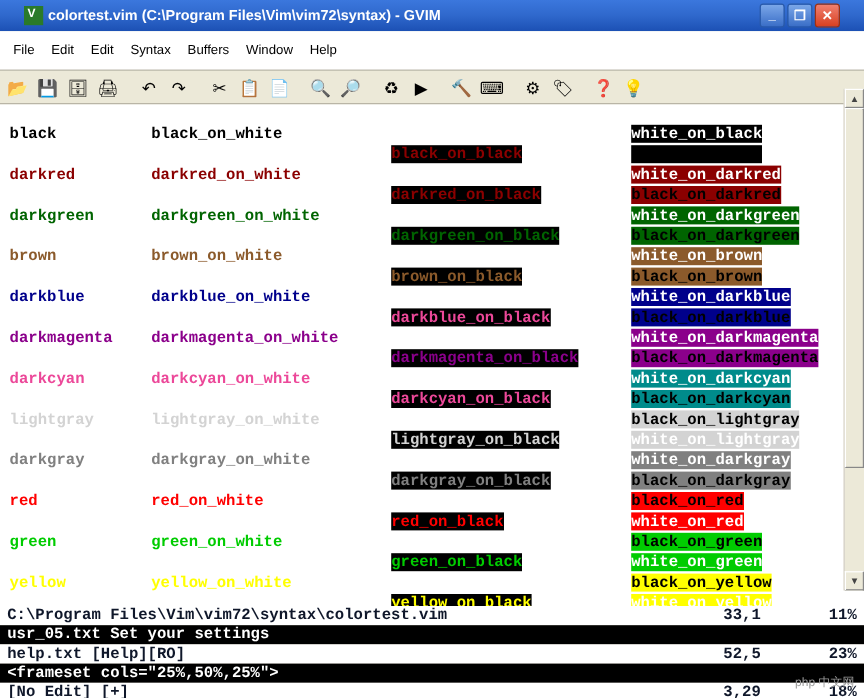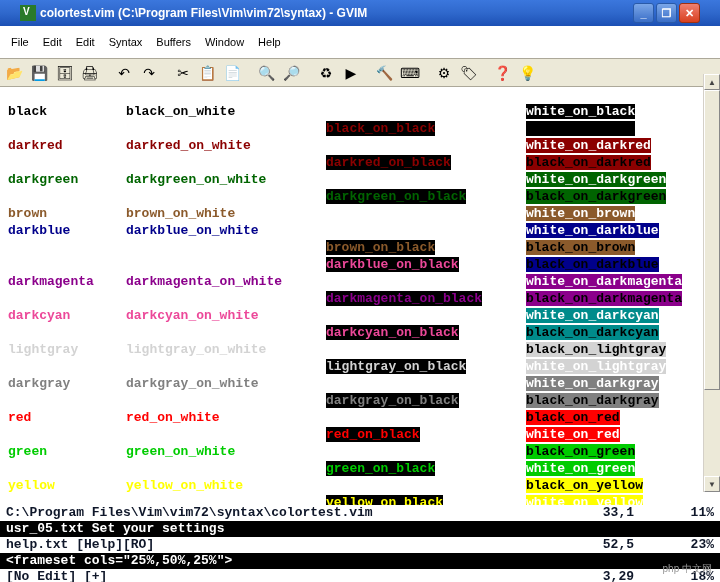--- a/index.html
+++ b/index.html
@@ -90,22 +90,22 @@
   </div>
 
 <div class="editor" id="editor">
     <div class="row"><span class="c1 fg-black">black</span><span class="c2 fg-black">black_on_white</span><span class="c3"></span><span class="c4"><span class="fg-white bg-black">white_on_black</span></span></div>
     <div class="row"><span class="c1"></span><span class="c2"></span><span class="c3"><span class="fg-darkred bg-black">black_on_black</span></span><span class="c4"><span class="fg-black bg-black">black_on_black</span></span></div>
     <div class="row"><span class="c1 fg-darkred">darkred</span><span class="c2 fg-darkred">darkred_on_white</span><span class="c3"></span><span class="c4"><span class="fg-white bg-darkred">white_on_darkred</span></span></div>
     <div class="row"><span class="c1"></span><span class="c2"></span><span class="c3"><span class="fg-darkred bg-black">darkred_on_black</span></span><span class="c4"><span class="fg-black bg-darkred">black_on_darkred</span></span></div>
     <div class="row"><span class="c1 fg-darkgreen">darkgreen</span><span class="c2 fg-darkgreen">darkgreen_on_white</span><span class="c3"></span><span class="c4"><span class="fg-white bg-darkgreen">white_on_darkgreen</span></span></div>
     <div class="row"><span class="c1"></span><span class="c2"></span><span class="c3"><span class="fg-darkgreen bg-black">darkgreen_on_black</span></span><span class="c4"><span class="fg-black bg-darkgreen">black_on_darkgreen</span></span></div>
     <div class="row"><span class="c1 fg-brown">brown</span><span class="c2 fg-brown">brown_on_white</span><span class="c3"></span><span class="c4"><span class="fg-white bg-brown">white_on_brown</span></span></div>
+    <div class="row"><span class="c1"></span><span class="c2"></span><span class="c3"><span class="fg-brown bg-black">brown_on_black</span></span><span class="c4"><span class="fg-black bg-brown">black_on_brown</span></span></div>
     <div class="row"><span class="c1 fg-darkblue">darkblue</span><span class="c2 fg-darkblue">darkblue_on_white</span><span class="c3"></span><span class="c4"><span class="fg-white bg-darkblue">white_on_darkblue</span></span></div>
-    <div class="row"><span class="c1"></span><span class="c2"></span><span class="c3"><span class="fg-brown bg-black">brown_on_black</span></span><span class="c4"><span class="fg-black bg-brown">black_on_brown</span></span></div>
     <div class="row"><span class="c1"></span><span class="c2"></span><span class="c3"><span class="fg-darkcyan bg-black">darkblue_on_black</span></span><span class="c4"><span class="fg-black bg-darkblue">black_on_darkblue</span></span></div>
     <div class="row"><span class="c1 fg-darkmagenta">darkmagenta</span><span class="c2 fg-darkmagenta">darkmagenta_on_white</span><span class="c3"></span><span class="c4"><span class="fg-white bg-darkmagenta">white_on_darkmagenta</span></span></div>
     <div class="row"><span class="c1"></span><span class="c2"></span><span class="c3"><span class="fg-darkmagenta bg-black">darkmagenta_on_black</span></span><span class="c4"><span class="fg-black bg-darkmagenta">black_on_darkmagenta</span></span></div>
     <div class="row"><span class="c1 fg-darkcyan">darkcyan</span><span class="c2 fg-darkcyan">darkcyan_on_white</span><span class="c3"></span><span class="c4"><span class="fg-white bg-darkcyan">white_on_darkcyan</span></span></div>
     <div class="row"><span class="c1"></span><span class="c2"></span><span class="c3"><span class="fg-darkcyan bg-black">darkcyan_on_black</span></span><span class="c4"><span class="fg-black bg-darkcyan">black_on_darkcyan</span></span></div>
     <div class="row"><span class="c1 fg-lightgray">lightgray</span><span class="c2 fg-lightgray">lightgray_on_white</span><span class="c3"></span><span class="c4"><span class="fg-black bg-lightgray">black_on_lightgray</span></span></div>
     <div class="row"><span class="c1"></span><span class="c2"></span><span class="c3"><span class="fg-lightgray bg-black">lightgray_on_black</span></span><span class="c4"><span class="fg-white bg-lightgray">white_on_lightgray</span></span></div>
     <div class="row"><span class="c1 fg-darkgray">darkgray</span><span class="c2 fg-darkgray">darkgray_on_white</span><span class="c3"></span><span class="c4"><span class="fg-white bg-darkgray">white_on_darkgray</span></span></div>
     <div class="row"><span class="c1"></span><span class="c2"></span><span class="c3"><span class="fg-darkgray bg-black">darkgray_on_black</span></span><span class="c4"><span class="fg-black bg-darkgray">black_on_darkgray</span></span></div>
     <div class="row"><span class="c1 fg-red">red</span><span class="c2 fg-red">red_on_white</span><span class="c3"></span><span class="c4"><span class="fg-black bg-red">black_on_red</span></span></div>

